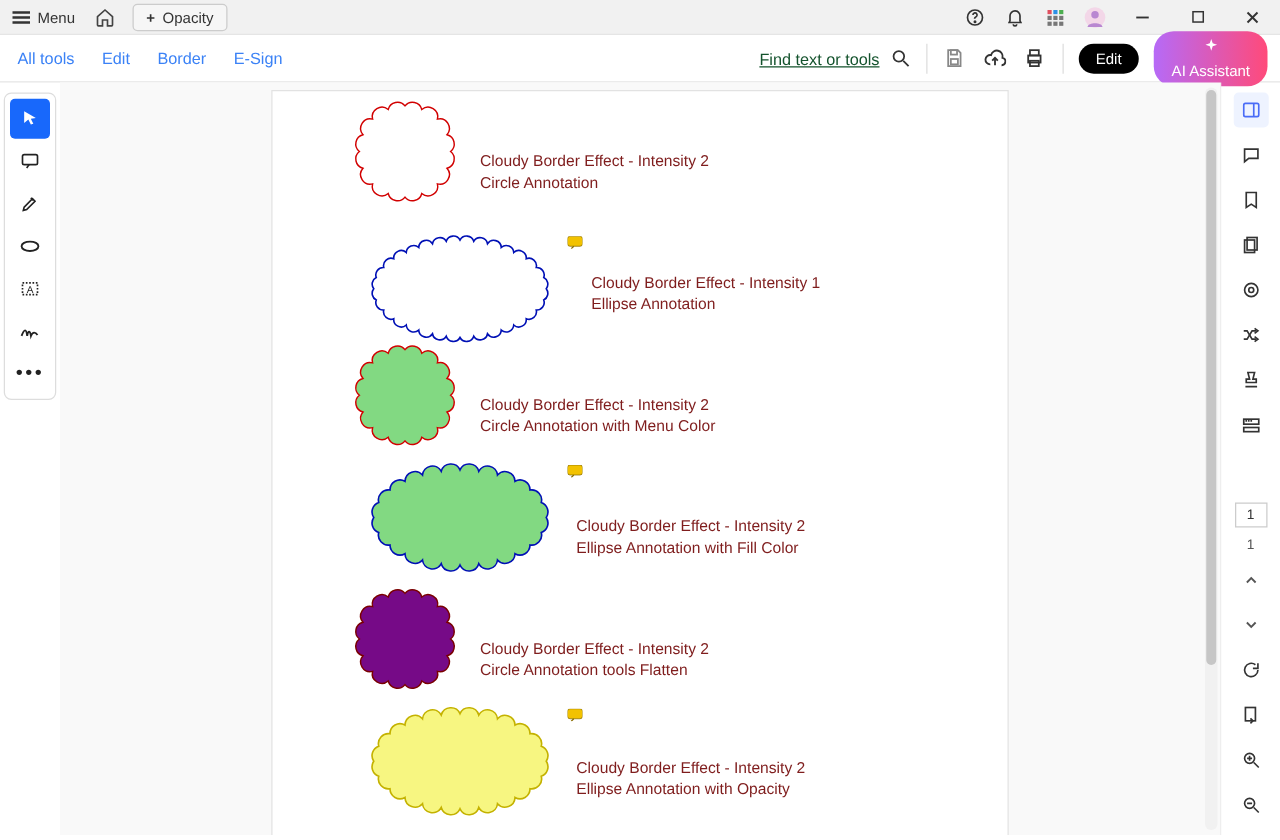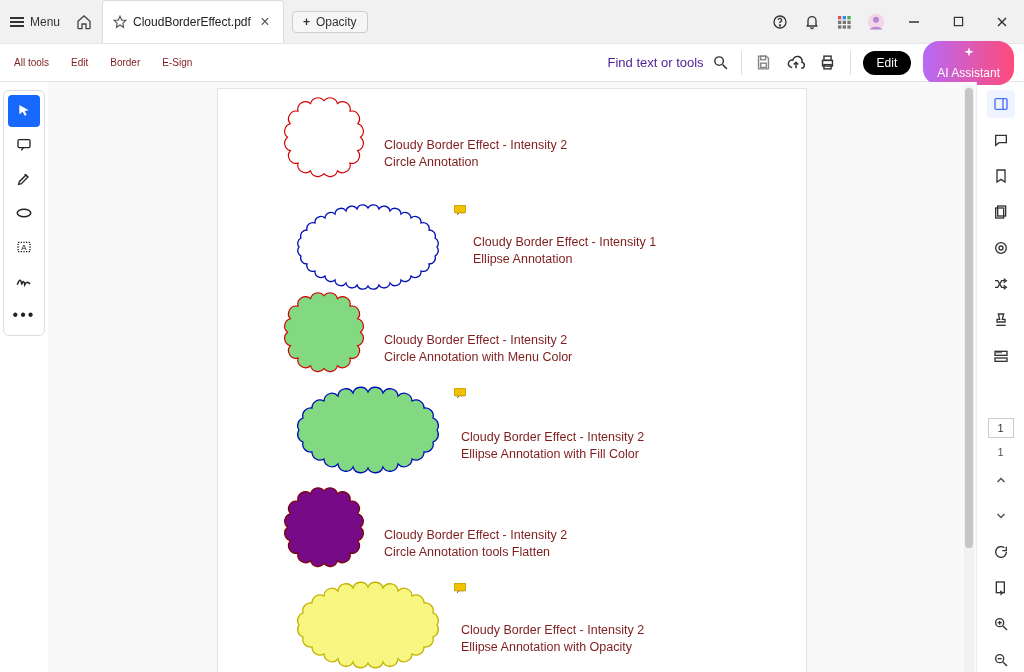--- a/index.html
+++ b/index.html
@@ -1,35 +1,35 @@
 <!DOCTYPE html>
 <html><head>
 <meta charset="utf-8">
 <style>
   * { box-sizing: border-box; }
   body { margin:0; font-family:"Segoe UI",Arial,sans-serif; background:#fff; width:1024px; height:672px; overflow:hidden; }
 
   
-  .titlebar { height:44px; background:#f1f1f1; display:flex; align-items:stretch; border-bottom:1px solid #e5e5e5; }
+  .titlebar { height:28px; background:#f1f1f1; display:flex; align-items:stretch; border-bottom:1px solid #e5e5e5; }
   .menu-button { display:flex; align-items:center; gap:6px; padding:0 10px; cursor:pointer; }
   .hamb { display:flex; flex-direction:column; gap:2px; }
   .hamb span{ width:14px; height:2px; background:#333; }
   .titlebar .ico { width:28px; display:flex; align-items:center; justify-content:center; cursor:pointer; }
   .tab { display:flex; align-items:center; gap:6px; padding:0 10px; border-right:1px solid #dcdcdc; background:#fff; border-top-left-radius:4px; border-top-right-radius:4px; margin-left:4px; border-top:1px solid #dcdcdc; border-left:1px solid #dcdcdc; }
   .tab .x { width:16px; text-align:center; color:#555; cursor:pointer; }
   .create-btn { display:flex; align-items:center; gap:6px; margin-left:8px; padding:0 10px; border:1px solid #ccc; background:#f6f6f6; border-radius:4px; cursor:pointer; font-size:12px; color:#333; align-self:center; height:22px; }
   .tb-spacer { flex:1; }
   .winbtn { width:44px; display:flex; align-items:center; justify-content:center; color:#333; font-size:12px; cursor:pointer; }
   .titlebar .ri { width:32px; display:flex; align-items:center; justify-content:center; cursor:pointer; color:#333; }
 
   
   .toolbar { height:38px; display:flex; align-items:center; padding:0 10px; border-bottom:1px solid #e5e5e5; gap:14px; }
-  .toolbar .menu-item { font-size:10px; color:#7f1d1d; cursor:pointer; padding:0 4px; }
+  .toolbar .menu-item { font-size:13px; color:#3b82f6; cursor:pointer; padding:0 4px; }
   .toolbar .right { margin-left:auto; display:flex; align-items:center; gap:12px; }
-  .find { color:#4c1d95; font-size:13px; display:flex; gap:8px; align-items:center; }
+  .find { color:#14532d; font-size:13px; display:flex; gap:8px; align-items:flex-end;text-decoration:underline; }
   .tool-ico { width:20px; height:20px; display:flex; align-items:center; justify-content:center; color:#333; }
   .divider { width:1px; height:24px; background:#ddd; }
   .share-btn { background:#000; color:#fff; border-radius:16px; padding:5px 14px; font-size:12px; cursor:pointer; }
   .ai-btn { background:linear-gradient(90deg,#b66af7,#ff4a7a); color:#fff; border-radius:16px; padding:5px 14px; font-size:12px; display:flex; gap:6px; align-items:center; cursor:pointer;flex-direction:column; }
 
   
   .main { display:flex; height:602px; }
   .left-rail { width:48px; padding:8px 0; display:flex; flex-direction:column; align-items:center; gap:6px; }
   .rail-card { border:1px solid #ddd; border-radius:6px; padding:4px; display:flex; flex-direction:column; gap:2px; }
   .rail-btn { width:32px; height:32px; display:flex; align-items:center; justify-content:center; border-radius:4px; cursor:pointer; color:#222; }
@@ -61,27 +61,20 @@
         <span></span>
       </div>
     <span style="font-size:12px;color:#333;">Menu</span>
   </div>
   <div class="ico">
     <svg width="16" height="16" viewBox="0 0 24 24" fill="none" stroke="#444" stroke-width="2">
         <path d="M3 11l9-8 9 8v10a1 1 0 0 1-1 1h-5v-7h-6v7H4a1 1 0 0 1-1-1z"></path>
       </svg>
   </div>
 
-  <div class="tab">
-    <svg width="14" height="14" viewBox="0 0 24 24" fill="none" stroke="#555" stroke-width="2">
-        <polygon points="12 2 15 9 22 9 17 14 18 21 12 17 6 21 7 14 2 9 9 9"></polygon>
-      </svg>
-    <span style="font-size:12px;color:#222;">CloudBorderEffect.pdf</span>
-    <span class="x">×</span>
-  </div>
 
   <div class="create-btn">
     <span style="font-weight:bold;">+</span>
     <span>Opacity</span>
   </div>
 
   <div class="tb-spacer"></div>
 
   <div class="ri">
     <svg width="16" height="16" viewBox="0 0 24 24" fill="none" stroke="#333" stroke-width="2">

